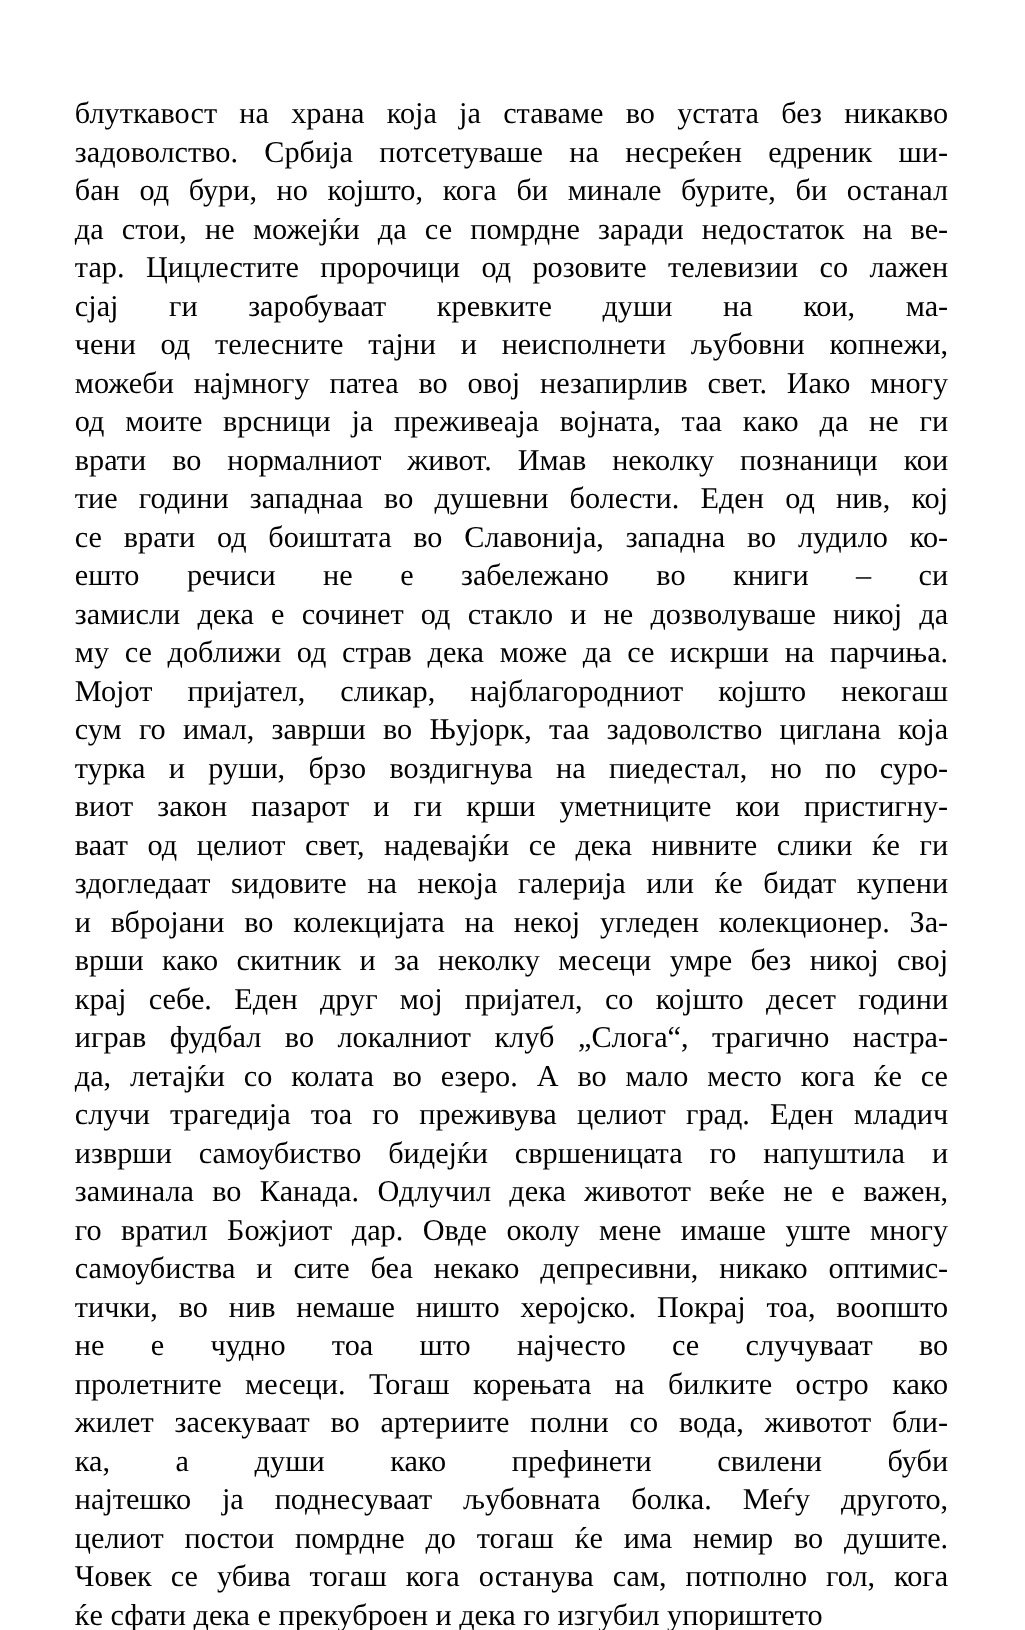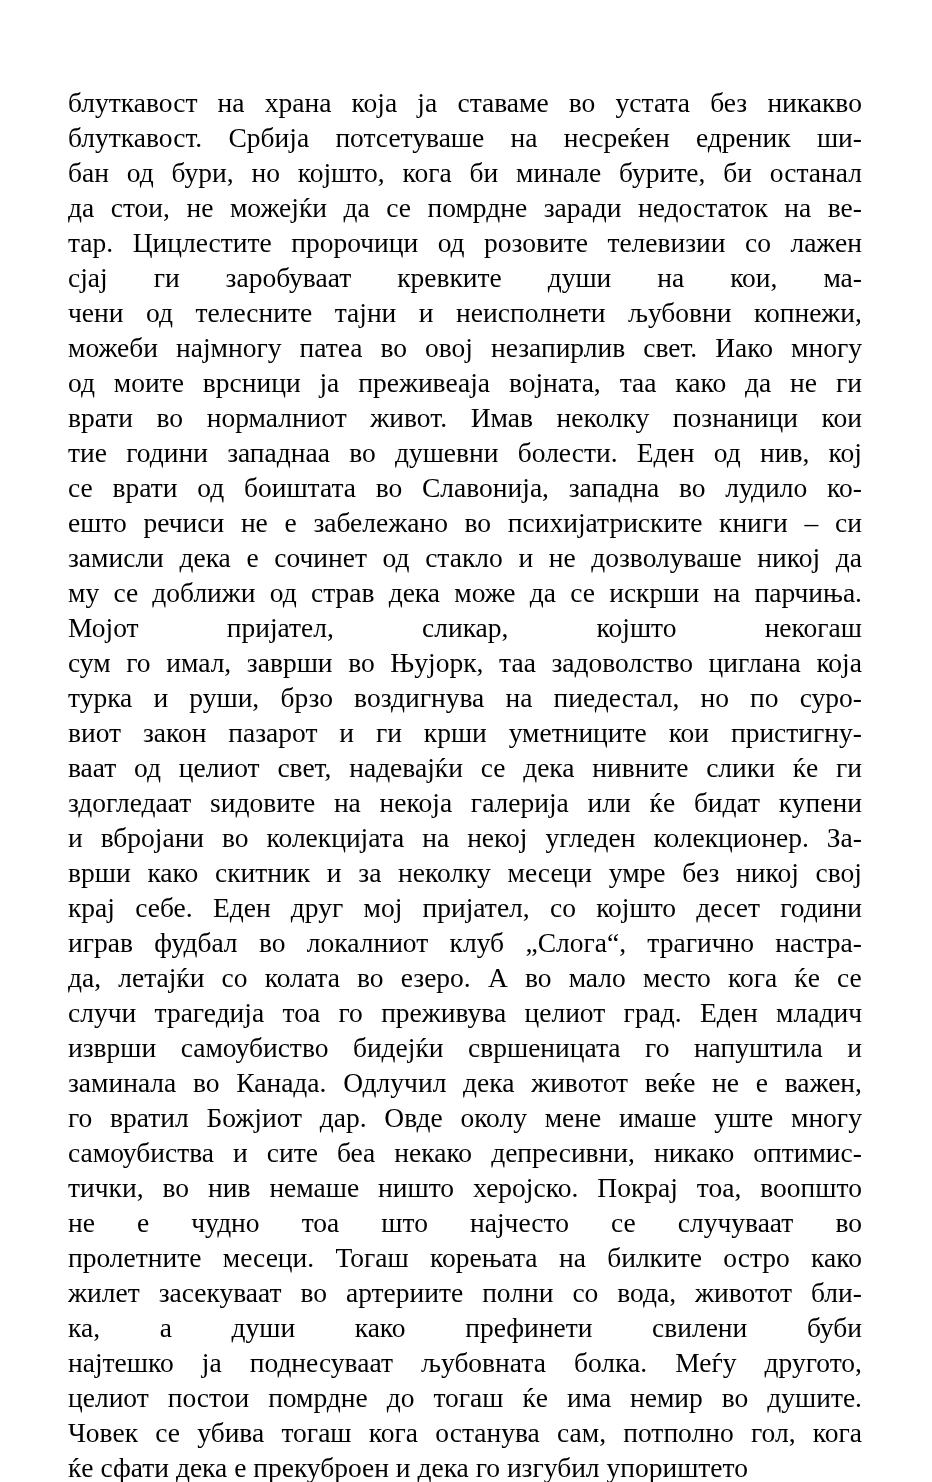--- a/index.html
+++ b/index.html
@@ -65,21 +65,21 @@
         <span class="w">храна</span>
         <span class="w">која</span>
         <span class="w">ја</span>
         <span class="w">ставаме</span>
         <span class="w">во</span>
         <span class="w">устата</span>
         <span class="w">без</span>
         <span class="w">никакво</span>
       </div>
       <div class="line justify">
-        <span class="w">блуткавост.</span>
+        <span class="w">задоволство.</span>
         <span class="w">Србија</span>
         <span class="w">потсетуваше</span>
         <span class="w">на</span>
         <span class="w">несреќен</span>
         <span class="w">едреник</span>
         <span class="w">ши-</span>
       </div>
       <div class="line justify">
         <span class="w">бан</span>
         <span class="w">од</span>
@@ -194,21 +194,20 @@
         <span class="w">лудило</span>
         <span class="w">ко-</span>
       </div>
       <div class="line justify">
         <span class="w">ешто</span>
         <span class="w">речиси</span>
         <span class="w">не</span>
         <span class="w">е</span>
         <span class="w">забележано</span>
         <span class="w">во</span>
-        <span class="w">психијатриските</span>
         <span class="w">книги</span>
         <span class="w">–</span>
         <span class="w">си</span>
       </div>
       <div class="line justify">
         <span class="w">замисли</span>
         <span class="w">дека</span>
         <span class="w">е</span>
         <span class="w">сочинет</span>
         <span class="w">од</span>
@@ -230,20 +229,21 @@
         <span class="w">да</span>
         <span class="w">се</span>
         <span class="w">искрши</span>
         <span class="w">на</span>
         <span class="w">парчиња.</span>
       </div>
       <div class="line justify">
         <span class="w">Мојот</span>
         <span class="w">пријател,</span>
         <span class="w">сликар,</span>
+        <span class="w">најблагородниот</span>
         <span class="w">којшто</span>
         <span class="w">некогаш</span>
       </div>
       <div class="line justify">
         <span class="w">сум</span>
         <span class="w">го</span>
         <span class="w">имал,</span>
         <span class="w">заврши</span>
         <span class="w">во</span>
         <span class="w">Њујорк,</span>

